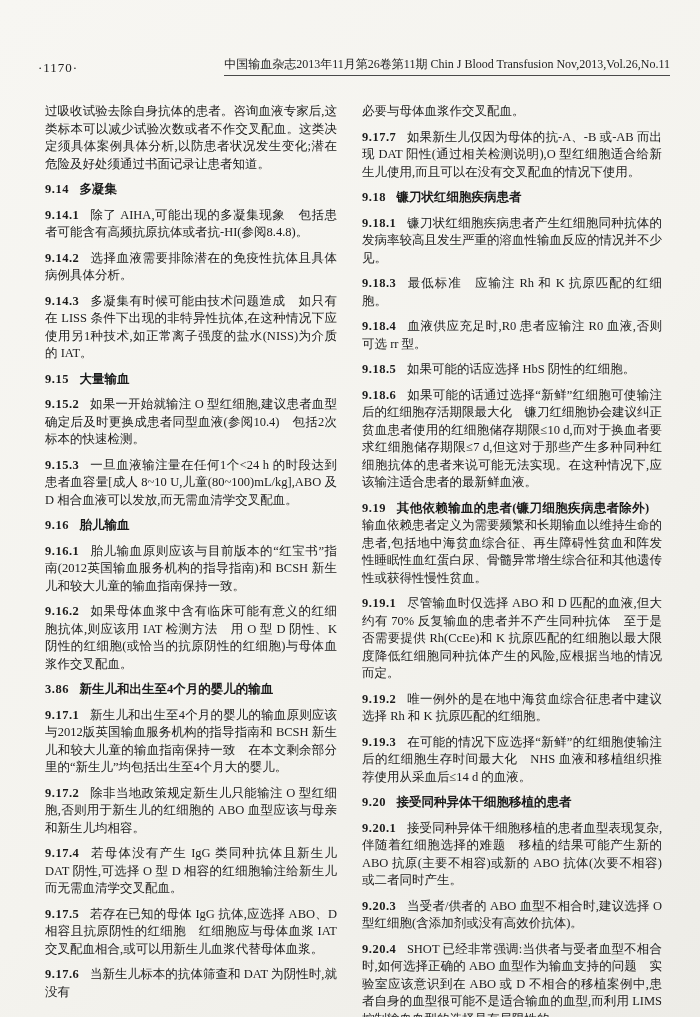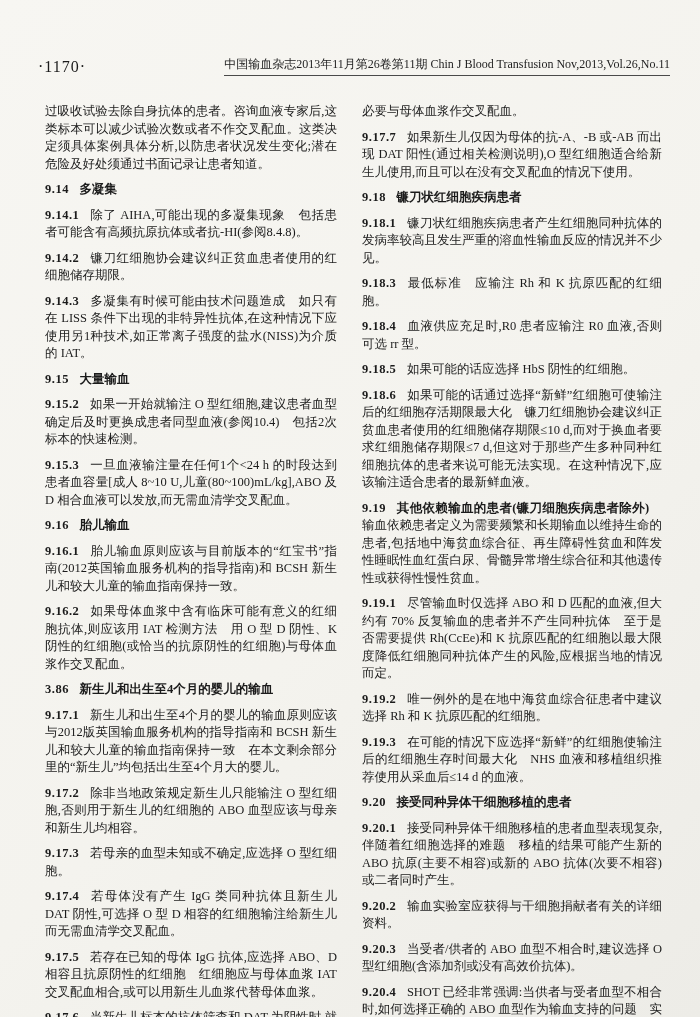--- a/index.html
+++ b/index.html
@@ -10,21 +10,21 @@
     color:#1b1b1b;
   }
   .page{
     position:relative;width:700px;height:1017px;overflow:hidden;
     background:linear-gradient(135deg,#f7f6f2 0%,#f4f3ee 55%,#edece7 100%);
   }
   .header{
     position:absolute;top:56px;left:38px;right:30px;
     display:flex;align-items:flex-end;
   }
-  .pagenum{font-size:16px;letter-spacing:1px;}
+  .pagenum{font-size:13px;letter-spacing:1px;}
   .journal{
     margin-left:auto;font-size:12px;color:#222;
     border-bottom:1px solid #4a4a4a;padding-bottom:2px;
     white-space:nowrap;
   }
   .content{
     position:absolute;top:95px;left:37px;
     display:flex;gap:9px;
   }
   .col{width:308px;}
@@ -46,52 +46,50 @@
     <span class="pagenum">·1170·</span>
     <span class="journal">中国输血杂志2013年11月第26卷第11期 Chin J Blood Transfusion Nov,2013,Vol.26,No.11</span>
   </div>
 
   <div class="content">
 
     <div class="col">
       <p class="para"><span>过吸收试验去除自身抗体的患者。咨询血液专家后,这类标本可以减少试验次数或者不作交叉配血。这类决定须具体案例具体分析,以防患者状况发生变化;潜在危险及好处须通过书面记录让患者知道。</span></p>
       <p class="para h"><b class="num">9.14</b><span>多凝集</span></p>
       <p class="para"><b class="num">9.14.1</b><span>除了 AIHA,可能出现的多凝集现象　包括患者可能含有高频抗原抗体或者抗-HI(参阅8.4.8)。</span></p>
-      <p class="para"><b class="num">9.14.2</b><span>镰刀红细胞协会建议纠正贫血患者使用的红细胞储存期限。</span></p>
+      <p class="para"><b class="num">9.14.2</b><span>选择血液需要排除潜在的免疫性抗体且具体病例具体分析。</span></p>
       <p class="para"><b class="num">9.14.3</b><span>多凝集有时候可能由技术问题造成　如只有在 LISS 条件下出现的非特异性抗体,在这种情况下应使用另1种技术,如正常离子强度的盐水(NISS)为介质的 IAT。</span></p>
       <p class="para h"><b class="num">9.15</b><span>大量输血</span></p>
       <p class="para"><b class="num">9.15.2</b><span>如果一开始就输注 O 型红细胞,建议患者血型确定后及时更换成患者同型血液(参阅10.4)　包括2次标本的快速检测。</span></p>
       <p class="para"><b class="num">9.15.3</b><span>一旦血液输注量在任何1个&lt;24 h 的时段达到患者血容量[成人 8~10 U,儿童(80~100)mL/kg],ABO 及 D 相合血液可以发放,而无需血清学交叉配血。</span></p>
       <p class="para h"><b class="num">9.16</b><span>胎儿输血</span></p>
       <p class="para"><b class="num">9.16.1</b><span>胎儿输血原则应该与目前版本的“红宝书”指南(2012英国输血服务机构的指导指南)和 BCSH 新生儿和较大儿童的输血指南保持一致。</span></p>
       <p class="para"><b class="num">9.16.2</b><span>如果母体血浆中含有临床可能有意义的红细胞抗体,则应该用 IAT 检测方法　用 O 型 D 阴性、K 阴性的红细胞(或恰当的抗原阴性的红细胞)与母体血浆作交叉配血。</span></p>
       <p class="para h"><b class="num">3.86</b><span>新生儿和出生至4个月的婴儿的输血</span></p>
       <p class="para"><b class="num">9.17.1</b><span>新生儿和出生至4个月的婴儿的输血原则应该与2012版英国输血服务机构的指导指南和 BCSH 新生儿和较大儿童的输血指南保持一致　在本文剩余部分里的“新生儿”均包括出生至4个月大的婴儿。</span></p>
       <p class="para"><b class="num">9.17.2</b><span>除非当地政策规定新生儿只能输注 O 型红细胞,否则用于新生儿的红细胞的 ABO 血型应该与母亲和新生儿均相容。</span></p>
-      <p class="para"><b class="num">9.17.3</b><span>若母亲的血型未知或不确定,应选择 O 型红细胞。</span></p>
       <p class="para"><b class="num">9.17.4</b><span>若母体没有产生 IgG 类同种抗体且新生儿 DAT 阴性,可选择 O 型 D 相容的红细胞输注给新生儿而无需血清学交叉配血。</span></p>
       <p class="para"><b class="num">9.17.5</b><span>若存在已知的母体 IgG 抗体,应选择 ABO、D 相容且抗原阴性的红细胞　红细胞应与母体血浆 IAT 交叉配血相合,或可以用新生儿血浆代替母体血浆。</span></p>
       <p class="para"><b class="num">9.17.6</b><span>当新生儿标本的抗体筛查和 DAT 为阴性时,就没有</span></p>
     </div>
 
     <div class="col rightcol">
       <p class="para"><span>必要与母体血浆作交叉配血。</span></p>
       <p class="para"><b class="num">9.17.7</b><span>如果新生儿仅因为母体的抗-A、-B 或-AB 而出现 DAT 阳性(通过相关检测说明),O 型红细胞适合给新生儿使用,而且可以在没有交叉配血的情况下使用。</span></p>
       <p class="para h"><b class="num">9.18</b><span>镰刀状红细胞疾病患者</span></p>
       <p class="para"><b class="num">9.18.1</b><span>镰刀状红细胞疾病患者产生红细胞同种抗体的发病率较高且发生严重的溶血性输血反应的情况并不少见。</span></p>
       <p class="para"><b class="num">9.18.3</b><span>最低标准　应输注 Rh 和 K 抗原匹配的红细胞。</span></p>
       <p class="para"><b class="num">9.18.4</b><span>血液供应充足时,R0 患者应输注 R0 血液,否则可选 rr 型。</span></p>
       <p class="para"><b class="num">9.18.5</b><span>如果可能的话应选择 HbS 阴性的红细胞。</span></p>
       <p class="para"><b class="num">9.18.6</b><span>如果可能的话通过选择“新鲜”红细胞可使输注后的红细胞存活期限最大化　镰刀红细胞协会建议纠正贫血患者使用的红细胞储存期限≤10 d,而对于换血者要求红细胞储存期限≤7 d,但这对于那些产生多种同种红细胞抗体的患者来说可能无法实现。在这种情况下,应该输注适合患者的最新鲜血液。</span></p>
       <p class="para"><b class="num">9.19</b><b class="head">其他依赖输血的患者(镰刀细胞疾病患者除外)</b><span>　输血依赖患者定义为需要频繁和长期输血以维持生命的患者,包括地中海贫血综合征、再生障碍性贫血和阵发性睡眠性血红蛋白尿、骨髓异常增生综合征和其他遗传性或获得性慢性贫血。</span></p>
       <p class="para"><b class="num">9.19.1</b><span>尽管输血时仅选择 ABO 和 D 匹配的血液,但大约有 70% 反复输血的患者并不产生同种抗体　至于是否需要提供 Rh(CcEe)和 K 抗原匹配的红细胞以最大限度降低红细胞同种抗体产生的风险,应根据当地的情况而定。</span></p>
       <p class="para"><b class="num">9.19.2</b><span>唯一例外的是在地中海贫血综合征患者中建议选择 Rh 和 K 抗原匹配的红细胞。</span></p>
       <p class="para"><b class="num">9.19.3</b><span>在可能的情况下应选择“新鲜”的红细胞使输注后的红细胞生存时间最大化　NHS 血液和移植组织推荐使用从采血后≤14 d 的血液。</span></p>
       <p class="para h"><b class="num">9.20</b><span>接受同种异体干细胞移植的患者</span></p>
       <p class="para"><b class="num">9.20.1</b><span>接受同种异体干细胞移植的患者血型表现复杂,伴随着红细胞选择的难题　移植的结果可能产生新的 ABO 抗原(主要不相容)或新的 ABO 抗体(次要不相容)或二者同时产生。</span></p>
-      <p class="para"><b class="num">9.20.2</b><span>输血实验室应获得与干细胞捐献者有关的详细资料。</span></p>
       <p class="para"><b class="num">9.20.3</b><span>当受者/供者的 ABO 血型不相合时,建议选择 O 型红细胞(含添加剂或没有高效价抗体)。</span></p>
       <p class="para"><b class="num">9.20.4</b><span>SHOT 已经非常强调:当供者与受者血型不相合时,如何选择正确的 ABO 血型作为输血支持的问题　实验室应该意识到在 ABO 或 D 不相合的移植案例中,患者自身的血型很可能不是适合输血的血型,而利用 LIMS 控制输血血型的选择是有局限性的。</span></p>
       <p class="para"><b class="num">9.20.5</b><span>移植后针对供者 ABO 血型的 ABO 抗体尚未检出且</span></p>
     </div>
 
   </div>
 </div>
 
 </body></html>

